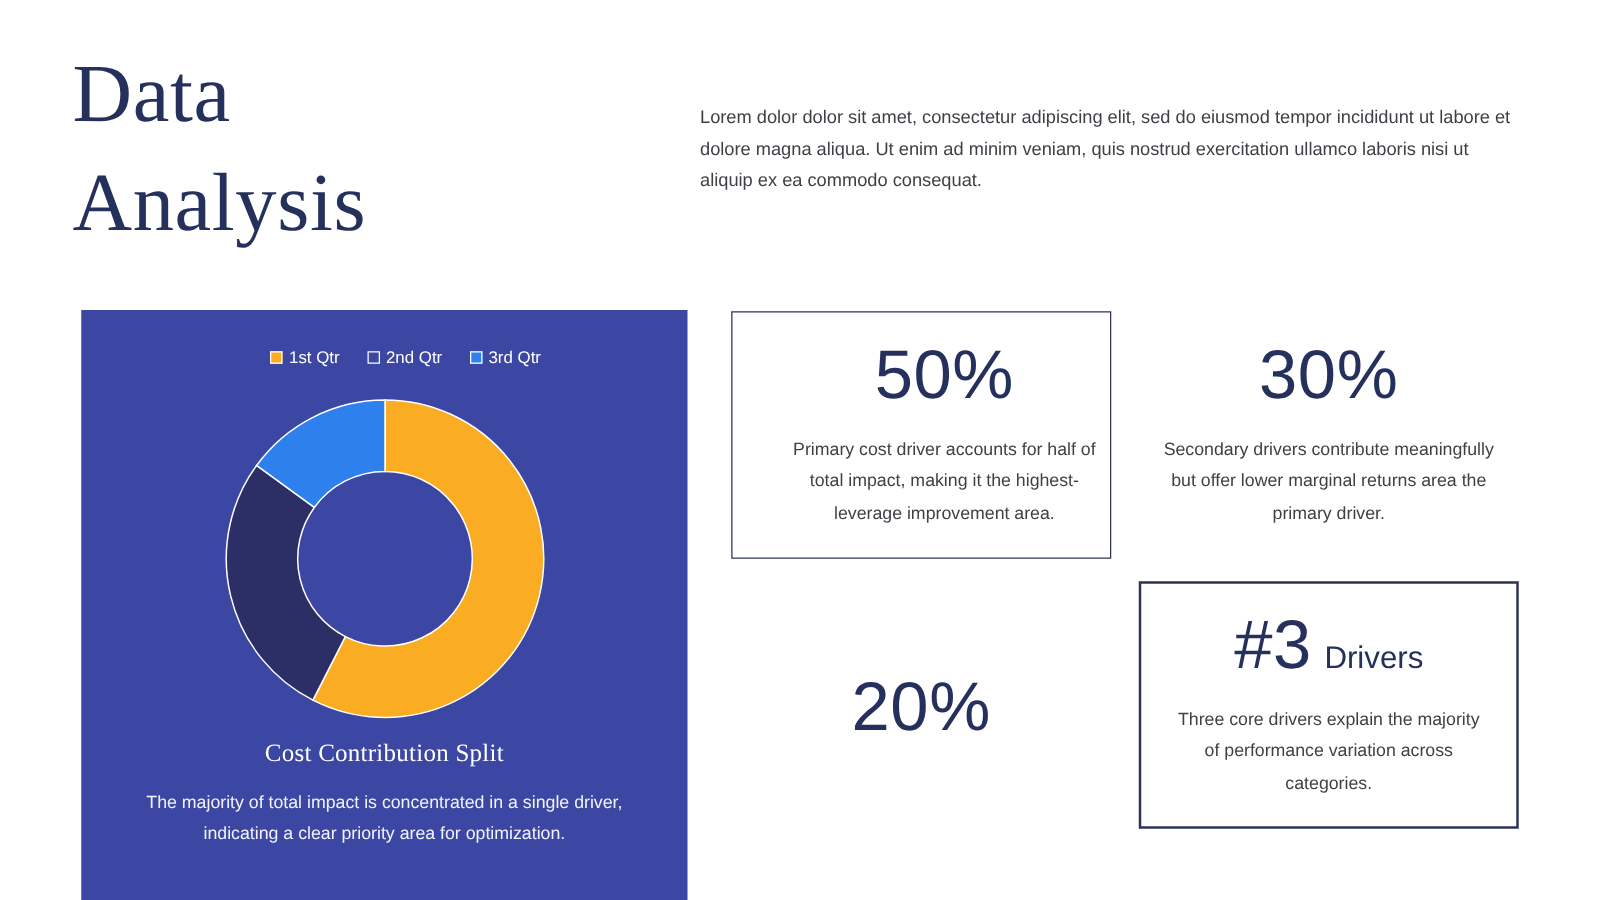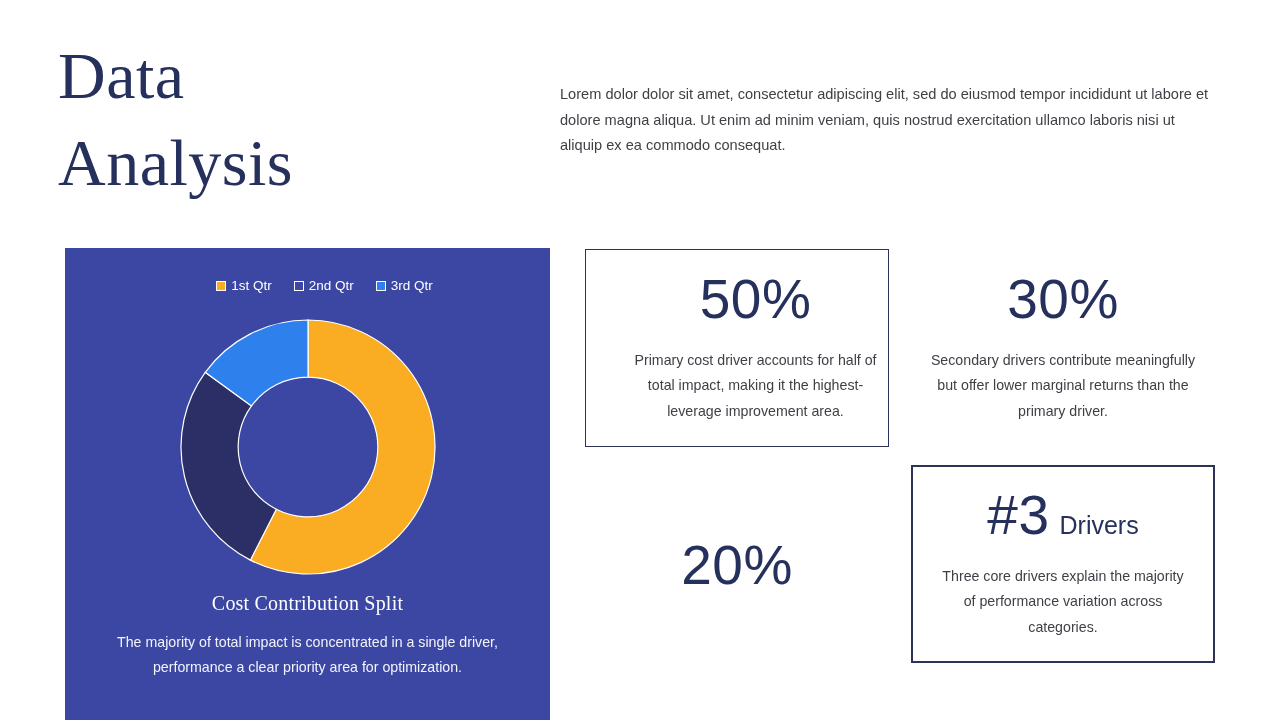--- a/index.html
+++ b/index.html
@@ -188,35 +188,35 @@
         <path d="M 129 2 A 127 127 0 1 1 71.34320653307762 242.15782857192275
                L 97.28876359319268 191.23680571455753 A 69.85000000000001 69.85000000000001 0 1 0 129 59.14999999999999 Z" fill="#faac22" stroke="#ffffff" stroke-width="1.2"></path>
         <path d="M 71.34320653307762 242.15782857192275 A 127 127 0 0 1 26.254841714381655 54.35127295885593
                L 72.4901629429099 87.94320012737074 A 69.85000000000001 69.85000000000001 0 0 0 97.28876359319268 191.23680571455753 Z" fill="#2b2f66" stroke="#ffffff" stroke-width="1.2"></path>
         <path d="M 26.254841714381655 54.35127295885593 A 127 127 0 0 1 128.99999999999997 2
                L 129 59.14999999999999 A 69.85000000000001 69.85000000000001 0 0 0 72.4901629429099 87.94320012737074 Z" fill="#2e80ec" stroke="#ffffff" stroke-width="1.2"></path>
       </svg>
   </div>
 
   <div class="chart-title">Cost Contribution Split</div>
-  <div class="chart-caption">The majority of total impact is concentrated in a single driver, performance a clear priority area for optimization.</div>
+  <div class="chart-caption">The majority of total impact is concentrated in a single driver, indicating a clear priority area for optimization.</div>
 </div>
 
 <div class="stat-card bordered-thin" id="card-50">
   <div class="stat-value">
     <span>50%</span>
   </div>
   <div class="stat-desc">Primary cost driver accounts for half of total impact, making it the highest-leverage improvement area.</div>
 </div>
 
 <div class="stat-card" id="card-30">
   <div class="stat-value">
     <span>30%</span>
   </div>
-  <div class="stat-desc">Secondary drivers contribute meaningfully but offer lower marginal returns than the primary driver.</div>
+  <div class="stat-desc">Secondary drivers contribute meaningfully but offer lower marginal returns area the primary driver.</div>
 </div>
 
 <div class="stat-card" id="card-20">
   <div class="stat-value">
     <span>20%</span>
   </div>
 </div>
 
 <div class="stat-card bordered-thick" id="card-drivers">
   <div class="stat-value">

